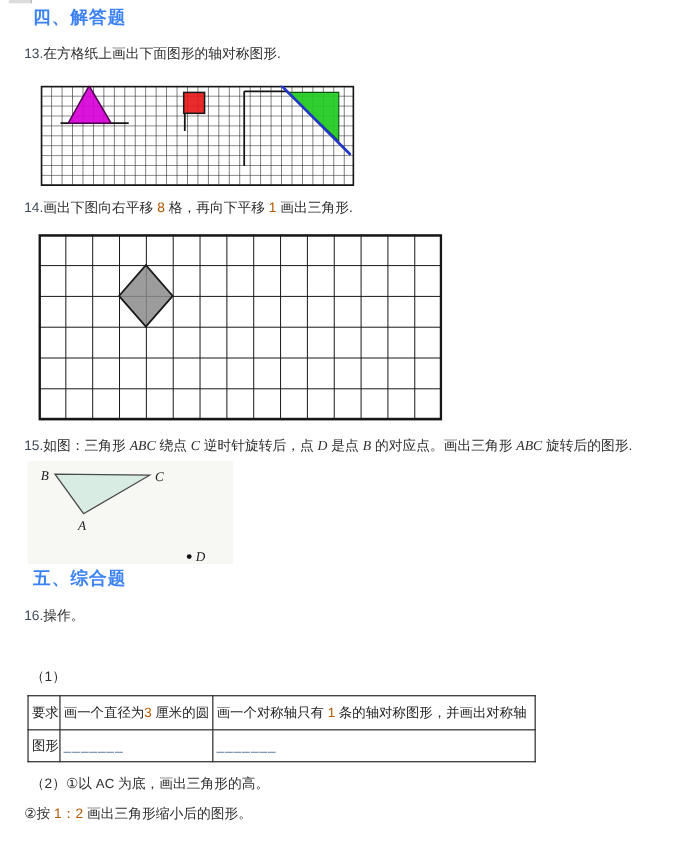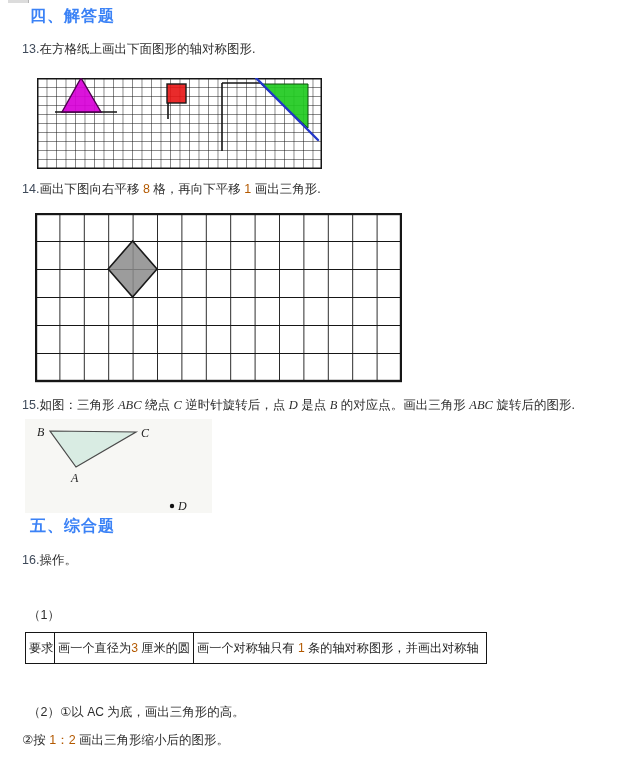--- a/index.html
+++ b/index.html
@@ -101,20 +101,25 @@
         <col style="width:29px">
         <col style="width:139px">
         <col>
       </colgroup>
     <tbody>
         <tr class="r1">
       <td>要求</td>
       <td><span>画一个直径为</span><span class="digit">3</span><span> 厘米的圆</span></td>
       <td><span>画一个对称轴只有 </span><span class="digit">1</span><span> 条的轴对称图形，并画出对称轴</span></td>
     </tr>
+    <tr class="r2">
+      <td>图形</td>
+      <td><span class="us">_______</span></td>
+      <td><span class="us">_______</span></td>
+    </tr>
   </tbody>
     </table>
 </div>
 
 <div class="abs line" style="left:28px;top:704px;">
   <span>（2）</span><span>①</span><span>以 </span><span class="lat">AC</span><span> 为底，画出三角形的高。</span>
 </div>
 
 <div class="abs line" style="left:22px;top:732px;">
   <span>②</span><span>按 </span><span class="digit">1：2</span><span> 画出三角形缩小后的图形。</span>

